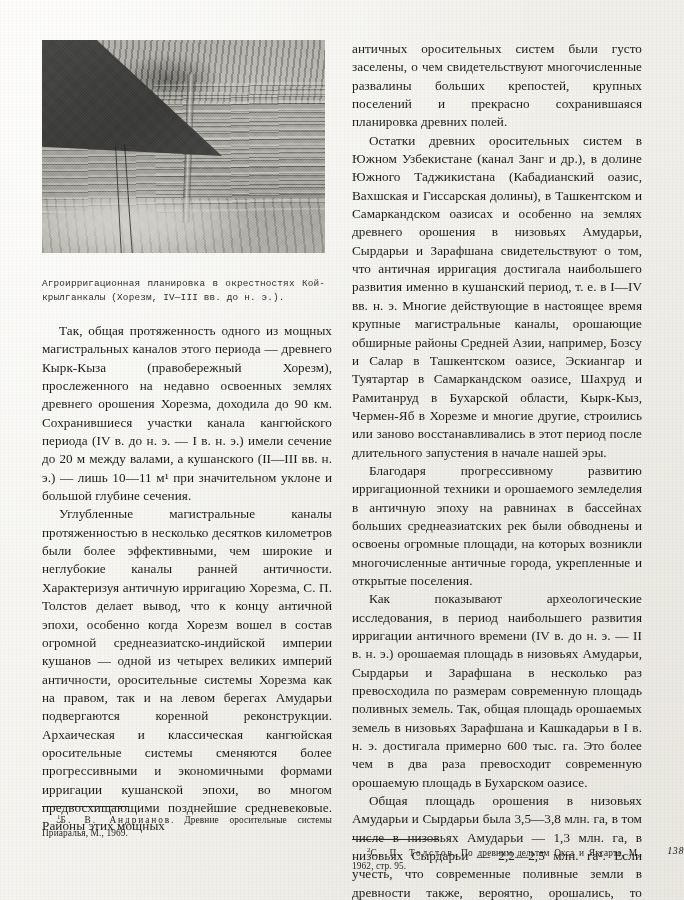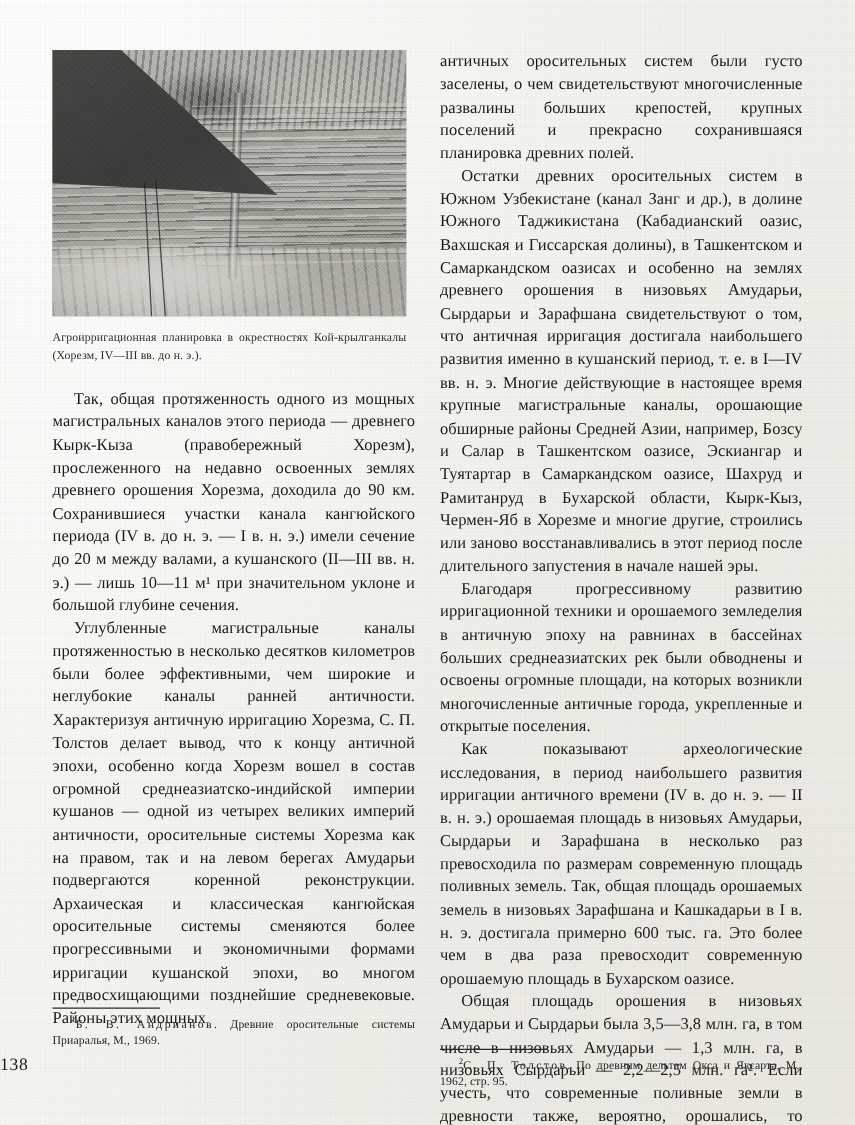--- a/index.html
+++ b/index.html
@@ -168,28 +168,29 @@
   .photo .grain {
     position: absolute;
     inset: 0;
     background-image:
       repeating-linear-gradient(45deg, rgba(0,0,0,0.05) 0px, rgba(0,0,0,0.05) 1px, rgba(255,255,255,0.045) 1px, rgba(255,255,255,0.045) 2px),
       repeating-linear-gradient(-45deg, rgba(0,0,0,0.045) 0px, rgba(0,0,0,0.045) 1px, rgba(255,255,255,0.04) 1px, rgba(255,255,255,0.04) 2px);
     mix-blend-mode: overlay;
   }
 
   .caption {
-    margin-top: 12px;
+    margin-top: 24px;
     font-size: 9.4px;
     line-height: 13.5px;
     color: #2d2d2d;
     text-align: justify;
     text-align-last: left;
     letter-spacing: 0.15px;
     width: 283px;
+    font-family: Liberation Mono, monospace;
   }
 
   
   .body-text {
     font-size: 13.2px;
     line-height: 18.35px;
     color: #1b1b1b;
     text-align: justify;
     text-align-last: left;
     letter-spacing: 0.05px;
@@ -230,24 +231,25 @@
   .footnote .spaced {
     letter-spacing: 1.9px;
   }
 
   
   .folio {
     position: absolute;
     left: 0;
     top: 845px;
     width: 684px;
-    text-align: left;
-    font-size: 14px;
+    text-align: right;
+    font-size: 10px;
     letter-spacing: 0.6px;
     color: #202020;
+    font-style: italic;
   }
 </style>
 </head>
 <body>
 
 <div class="page">
   <div class="content">
 
     <div class="col col-left">
 

